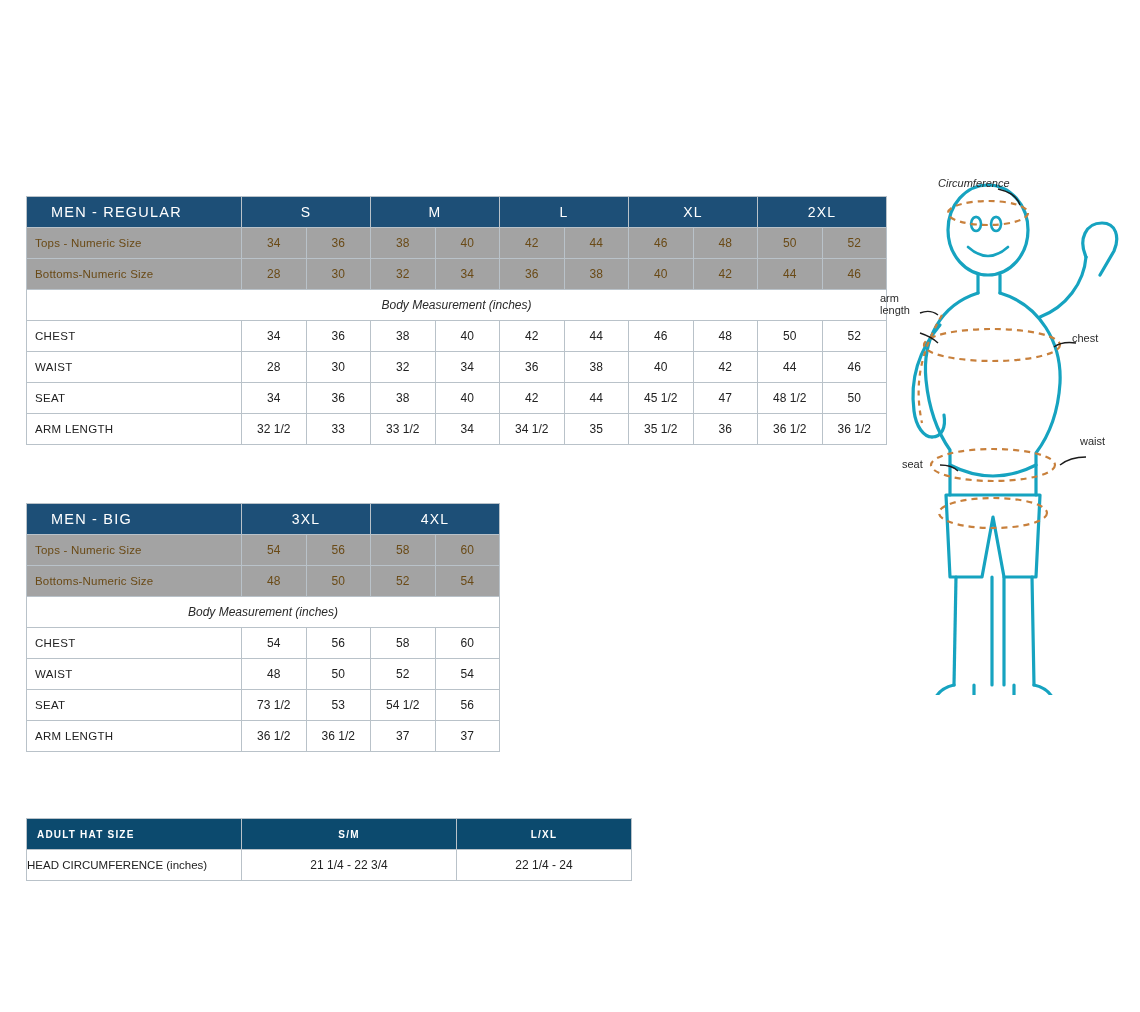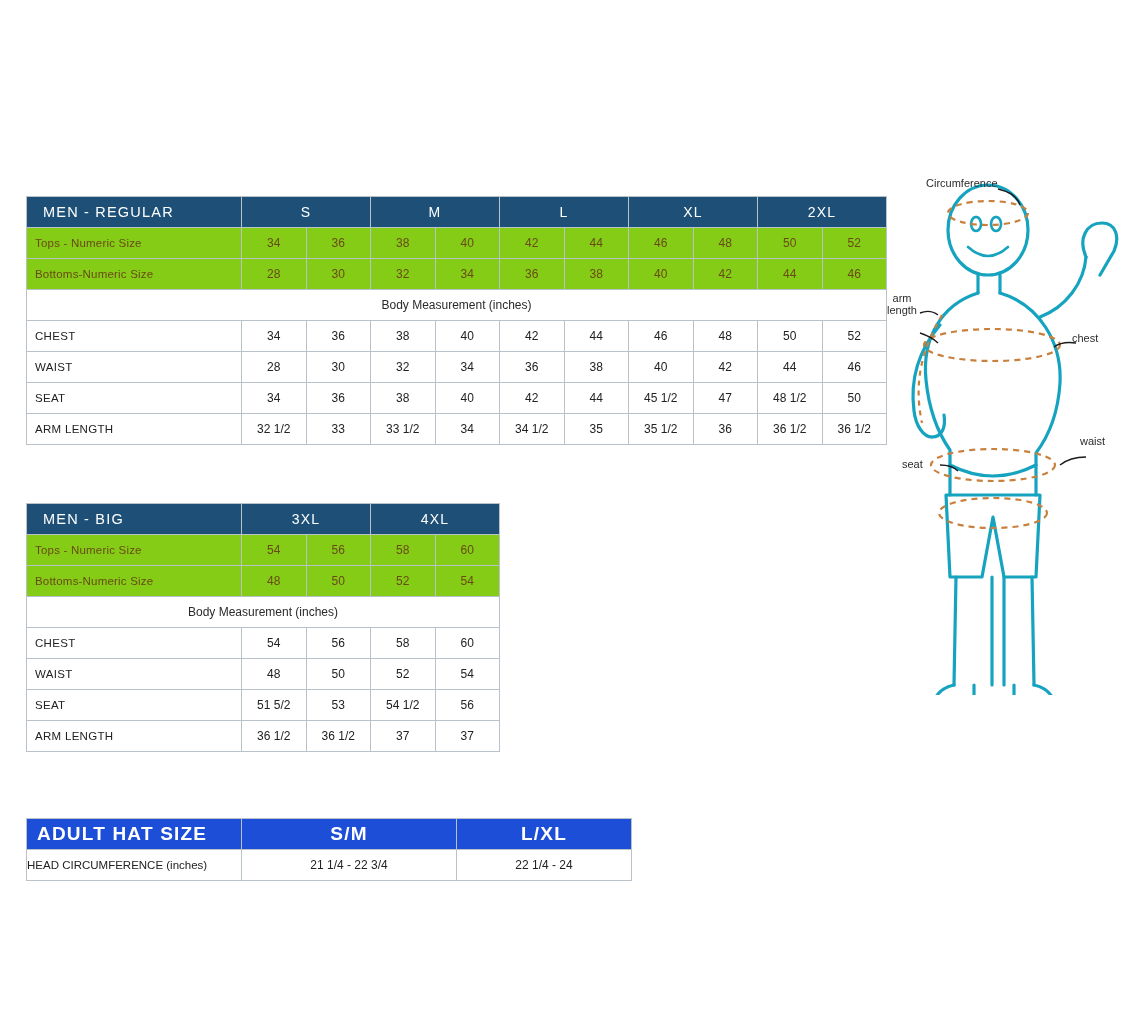--- a/index.html
+++ b/index.html
@@ -56,43 +56,44 @@
     background: #1d4f77;
     color: #ffffff;
     font-weight: bold;
     font-size: 14px;
     letter-spacing: 1.2px;
     border: 1px solid #1d4f77;
     height: 32px;
   }
   .hdr-band td.left {
     text-align: left;
-    padding-left: 16px;
+    padding-left: 24px;
     font-size: 14.5px;
   }
 
   
   .tan td {
-    background: #84cc16;
+    background: #a3a3a3;
     color: #6a4a16;
     font-weight: bold;
     font-size: 12px;
     letter-spacing: .2px;
   }
   .tan td.left {
     text-align: left;
     padding-left: 8px;
     font-size: 11.5px;
   }
 
   
   .bm td {
     background: #ffffff;
     text-align: left;
     padding-left: 8px;
+    font-style: italic;
     font-size: 12px;
     color: #2a2a2a;
   }
 
   
   .meas td {
     background: #ffffff;
     color: #222222;
     font-size: 12px;
   }
@@ -111,24 +112,24 @@
     font-size: 12px;
   }
   table.hat-table td {
     border: 1px solid #b9c2c9;
     height: 30px;
     text-align: center;
     vertical-align: middle;
     padding: 0;
   }
   .hat-hdr td {
-    background: #1d4ed8;
+    background: #0c4a6e;
     color: #ffffff;
     font-weight: bold;
-    font-size: 19px;
+    font-size: 10px;
     letter-spacing: 1.2px;
     border: 1px solid #4e4e4e;
     height: 32px;
   }
   .hat-hdr td.left {
     text-align: left;
     padding-left: 10px;
   }
   .hat-row td {
     background: #ffffff;
@@ -323,21 +324,21 @@
       <tr class="meas">
         <td class="left">WAIST</td>
         <td>48</td>
         <td>50</td>
         <td>52</td>
         <td>54</td>
       </tr>
 
       <tr class="meas">
         <td class="left">SEAT</td>
-        <td>51 5/2</td>
+        <td>73 1/2</td>
         <td>53</td>
         <td>54 1/2</td>
         <td>56</td>
       </tr>
 
       <tr class="meas">
         <td class="left">ARM LENGTH</td>
         <td>36 1/2</td>
         <td>36 1/2</td>
         <td>37</td>
@@ -422,21 +423,21 @@
       <g stroke="#1b1b1b" stroke-width="1.4" fill="none">
         <path d="M118 24 q18 4 22 16"></path>
         <path d="M40 148 q10 -4 18 2"></path>
         <path d="M40 168 q12 4 18 10"></path>
         <path d="M196 178 q-14 -2 -22 4"></path>
         <path d="M206 292 q-16 0 -26 8"></path>
         <path d="M60 300 q12 0 18 6"></path>
       </g>
     </svg>
 
-    <div class="fig-label" style="left:46px; top:12px;">Circumference</div>
-    <div class="fig-label" style="left:0px; top:127px; width:44px; text-align:center;">arm
+    <div class="fig-label" style="left:58px; top:12px;font-style:italic;">Circumference</div>
+    <div class="fig-label" style="left:0px; top:127px; width:44px; text-align:left;">arm
 length</div>
     <div class="fig-label" style="left:192px; top:167px;">chest</div>
     <div class="fig-label" style="left:200px; top:270px;">waist</div>
     <div class="fig-label" style="left:22px; top:293px;">seat</div>
   </div>
 
 </div>
 
 </body></html>

